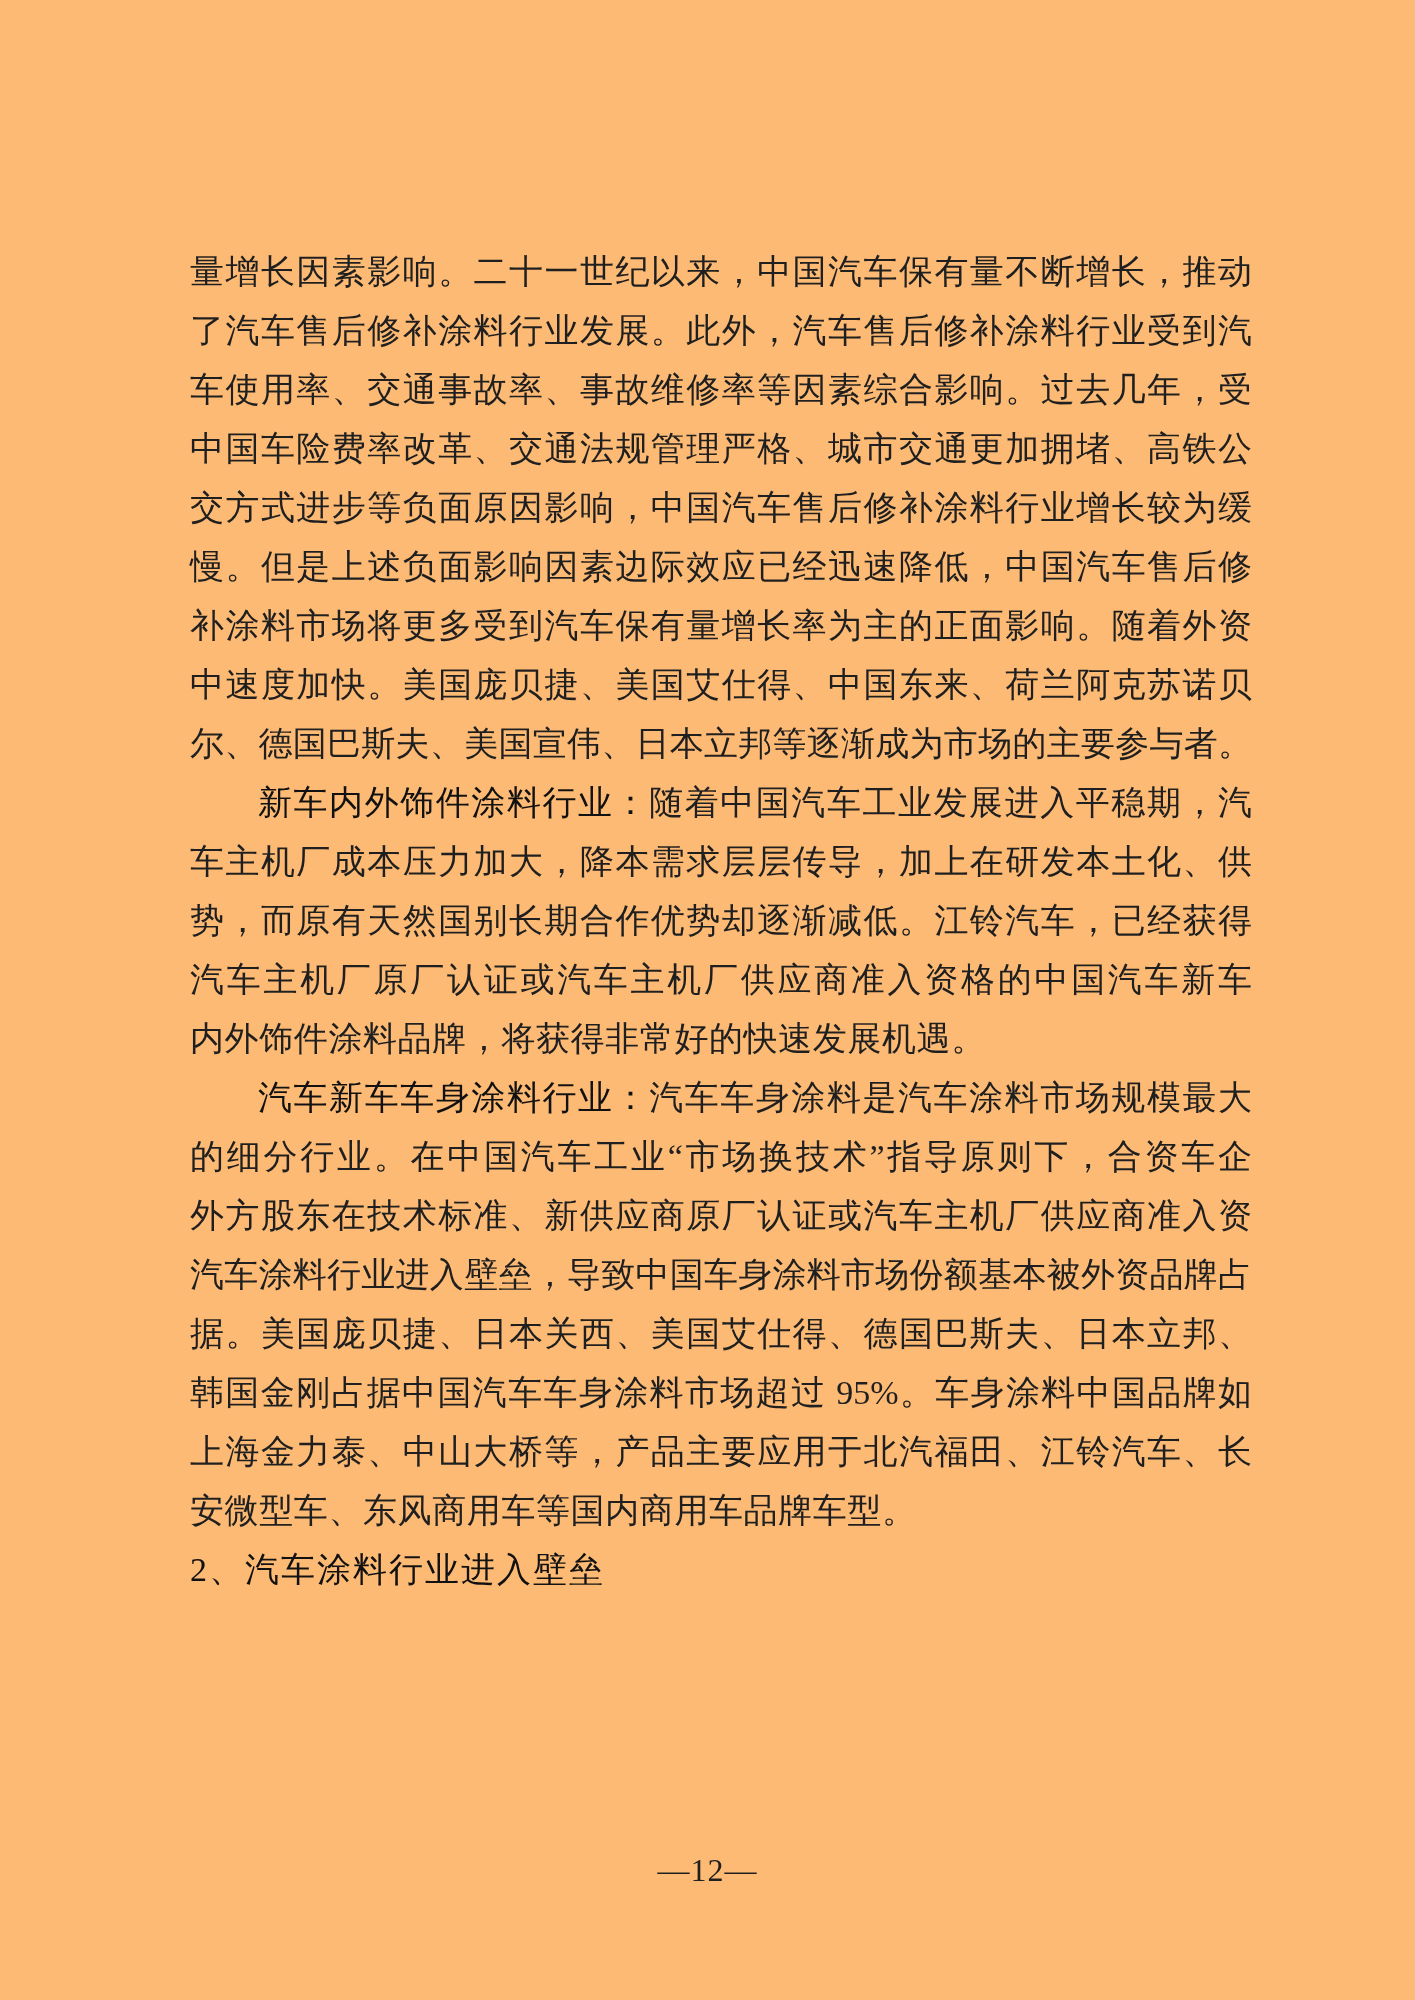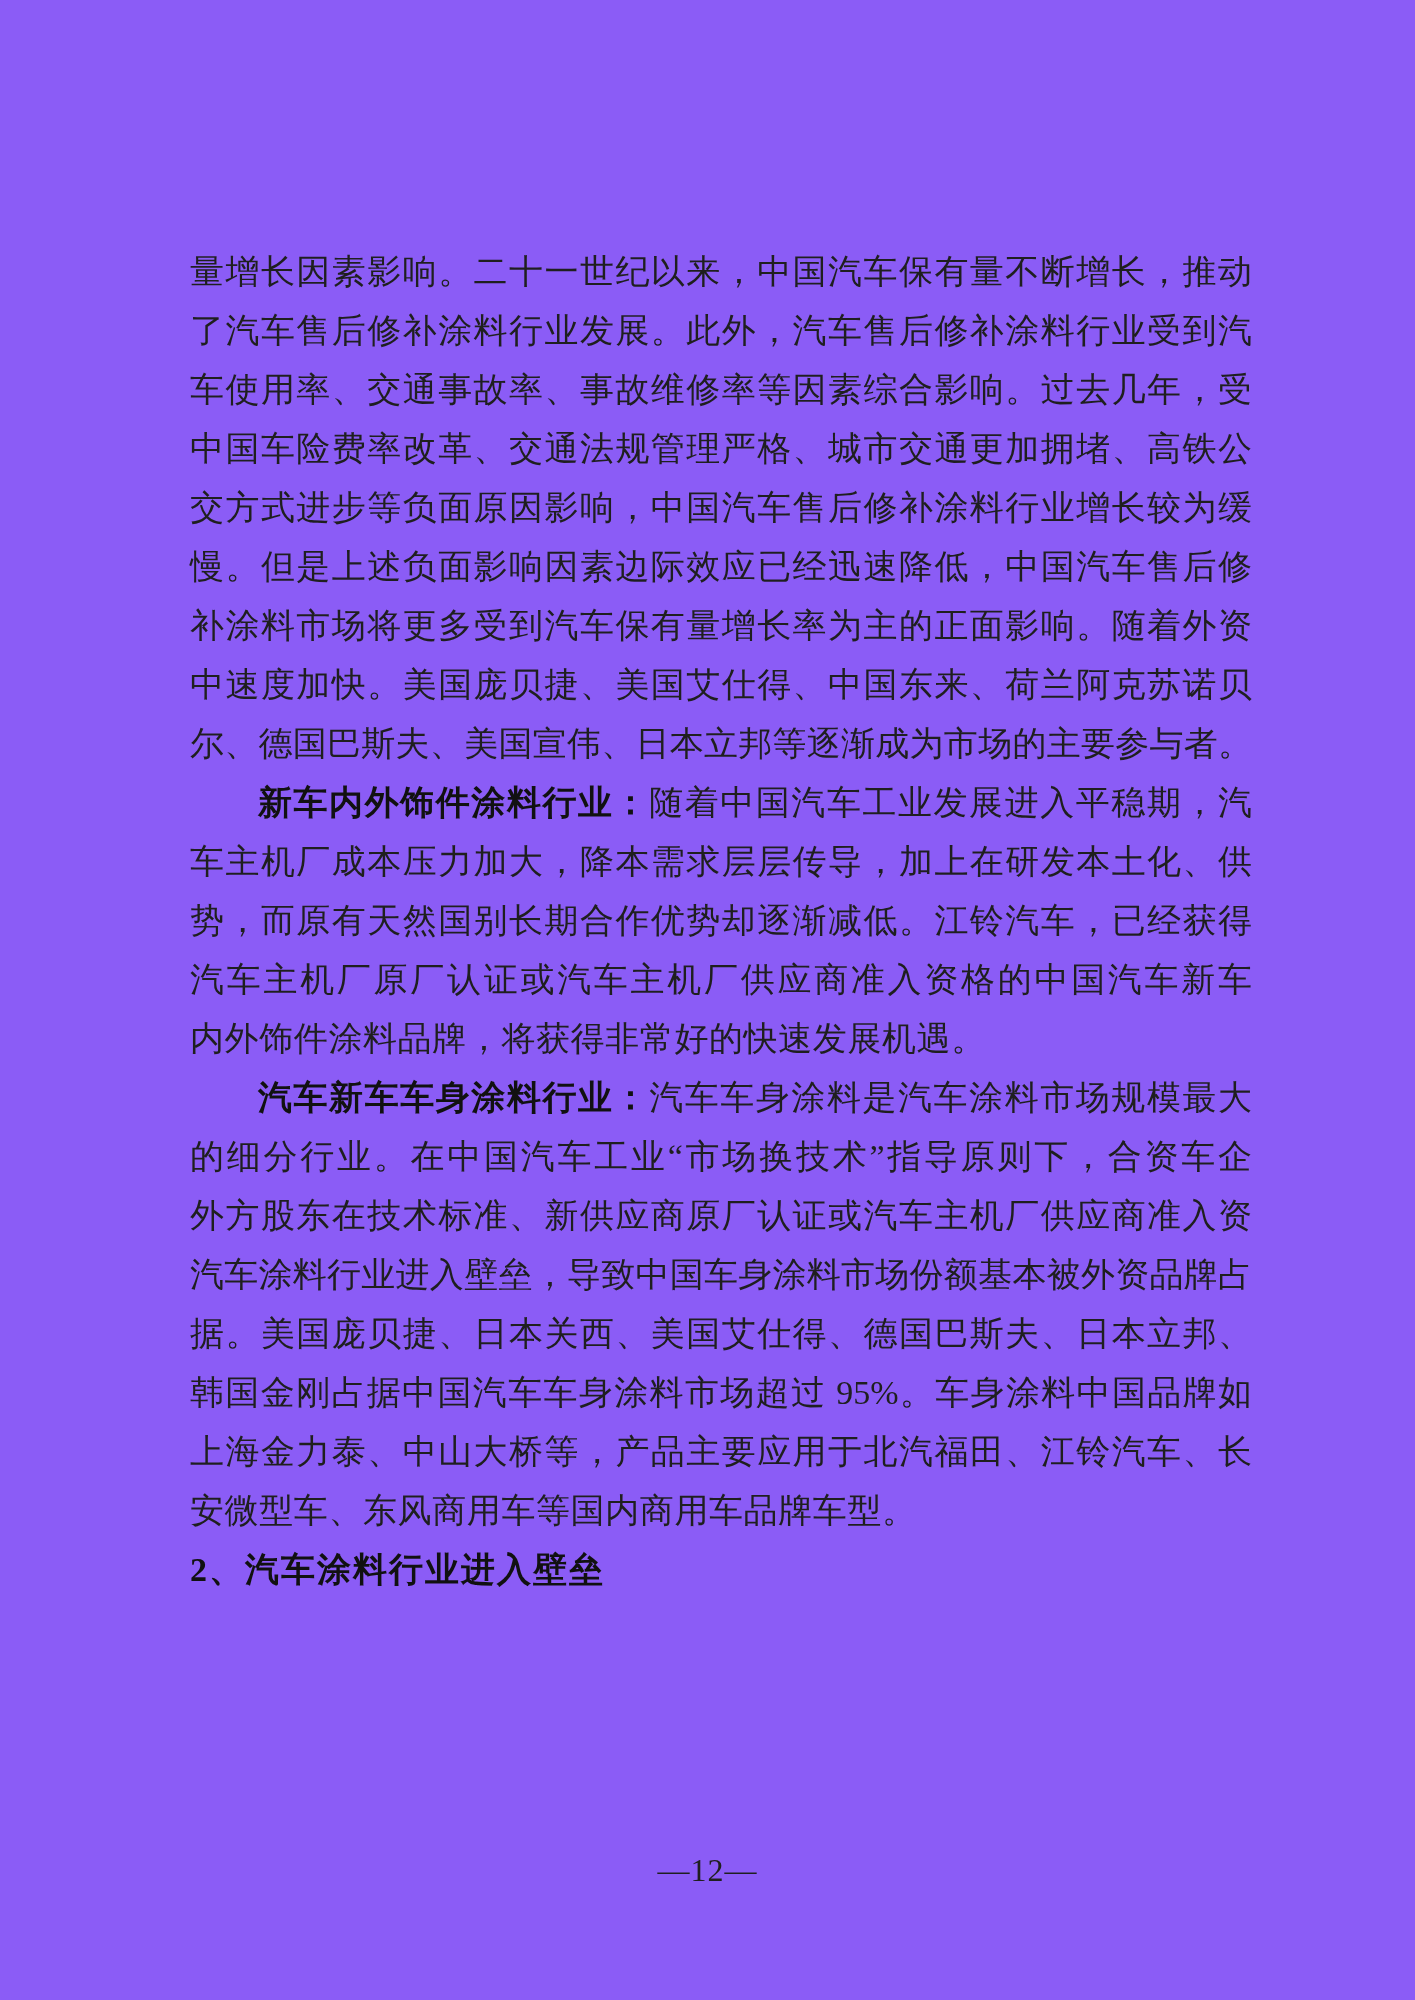--- a/index.html
+++ b/index.html
@@ -4,21 +4,21 @@
 <style>
   html, body {
     margin: 0;
     padding: 0;
     background: #ffffff;
   }
   .page {
     position: relative;
     width: 1415px;
     height: 2000px;
-    background: #8b5cf6;
+    background: #fdba74;
     font-family: "Liberation Serif", "DejaVu Serif", serif;
     color: #1f1f1f;
     overflow: hidden;
   }
   .text-block {
     position: absolute;
     left: 190px;
     top: 242px;
     width: 1062px;
     font-size: 34px;
@@ -38,21 +38,21 @@
     text-align-last: left;
     letter-spacing: 0.6px;
   }
   .line.heading {
     text-align: center;
     text-align-last: left;
     letter-spacing: 2px;
     color: #111111;
   }
   .run.bold {
-    font-weight: bold;
+    font-weight: normal;
     color: #111111;
   }
   .page-number {
     position: absolute;
     top: 1804px;
     left: 0;
     width: 100%;
     text-align: center;
     font-size: 32px;
     letter-spacing: 1px;

